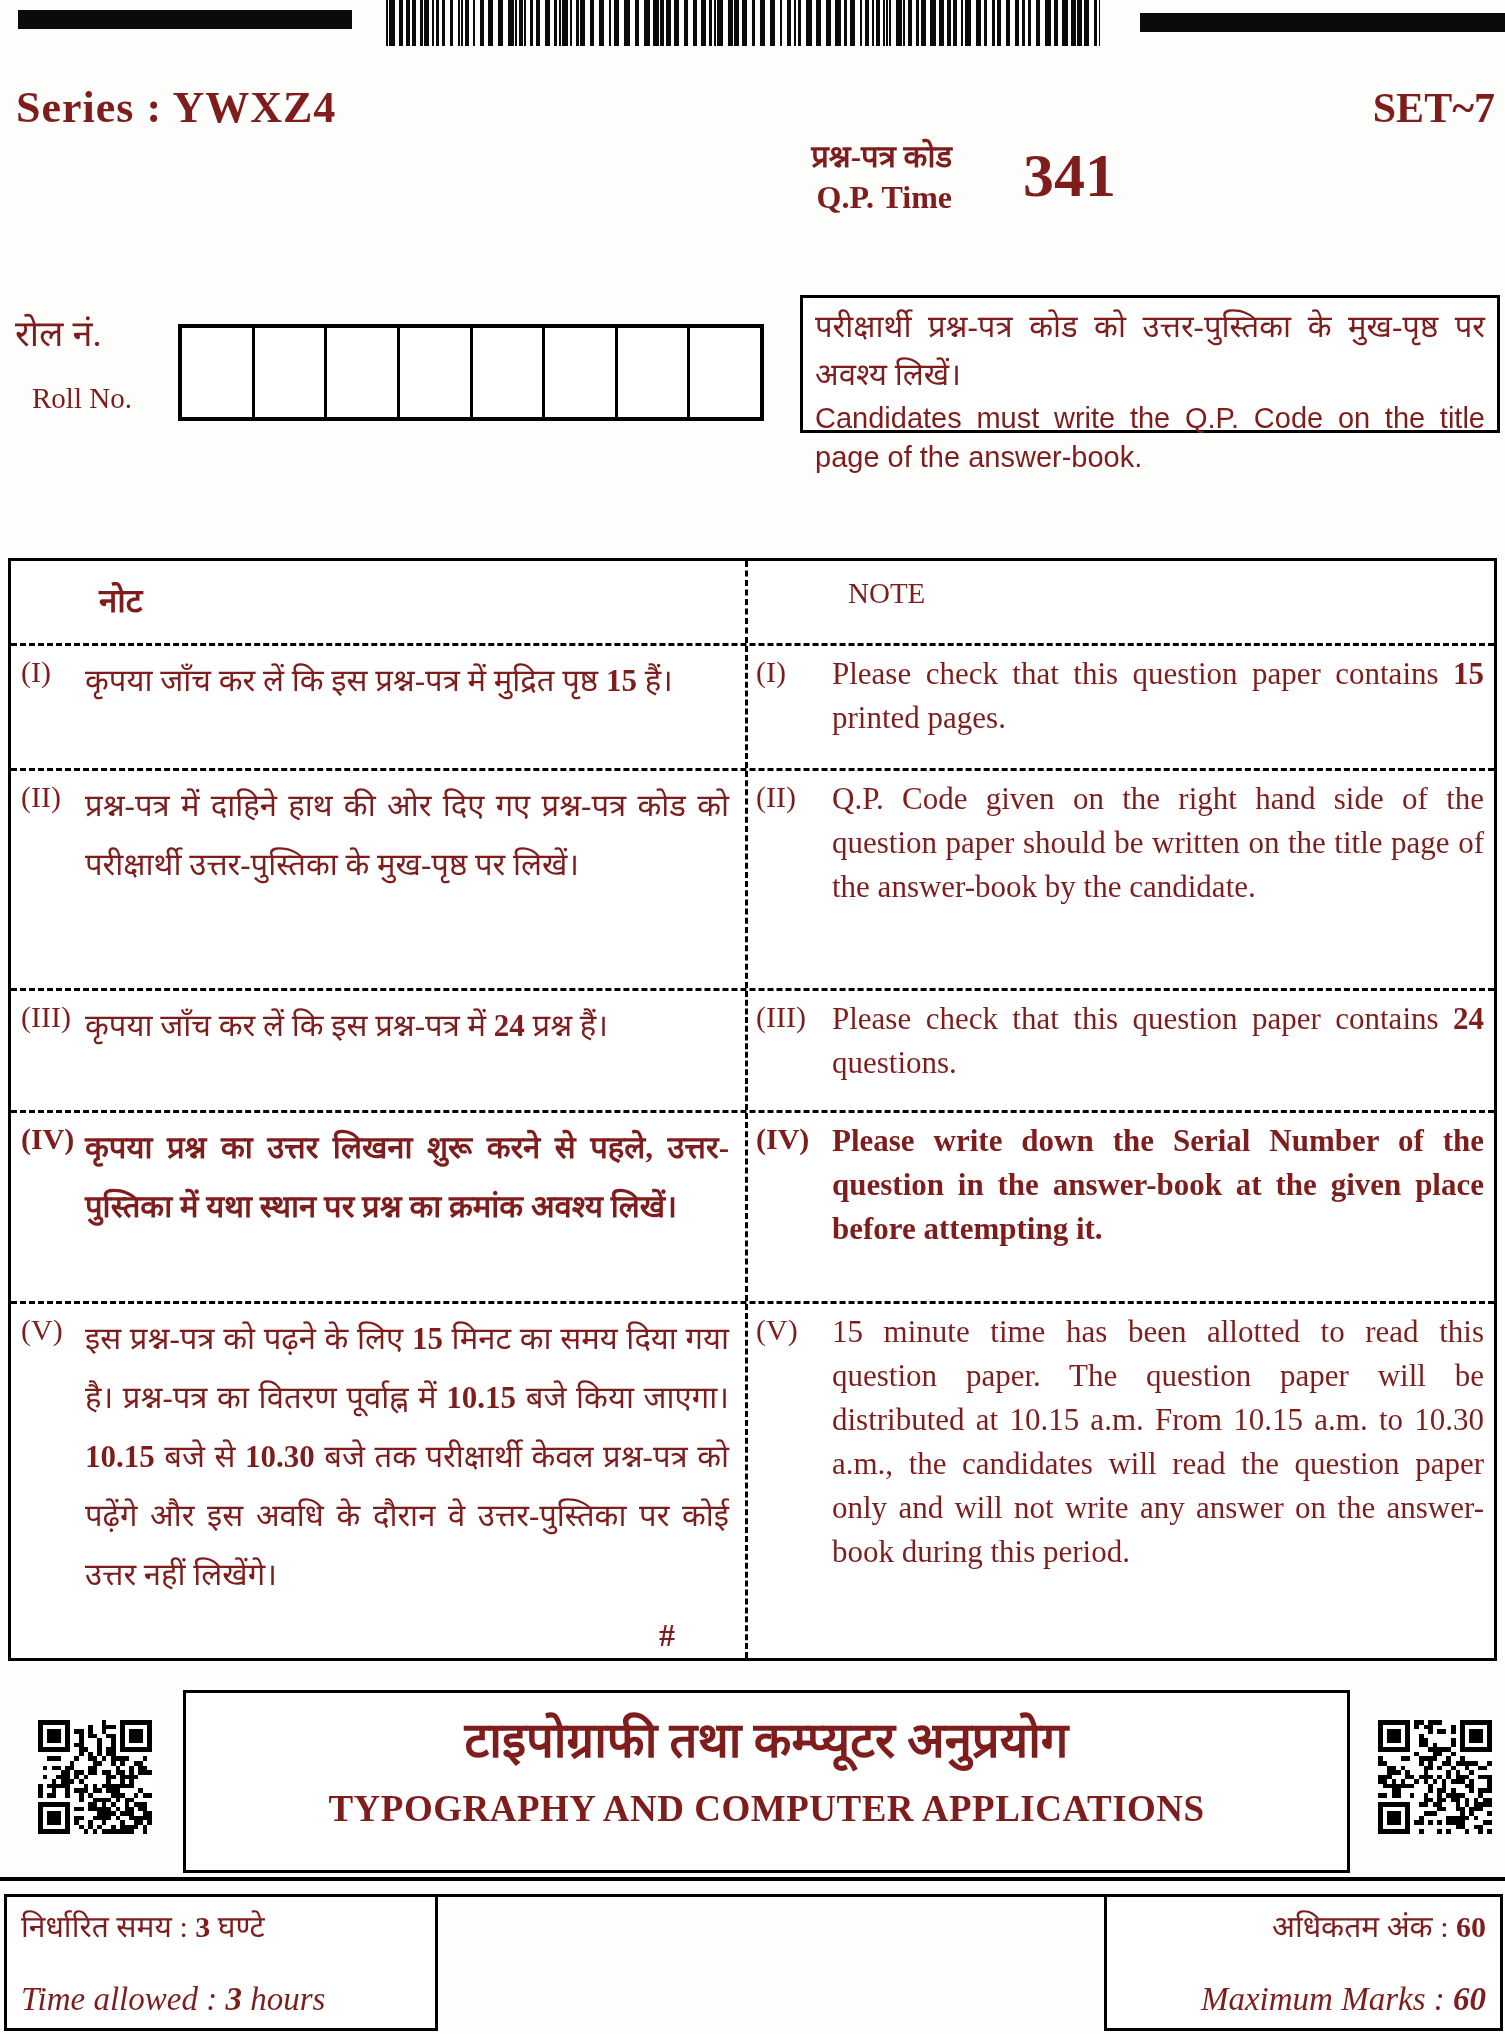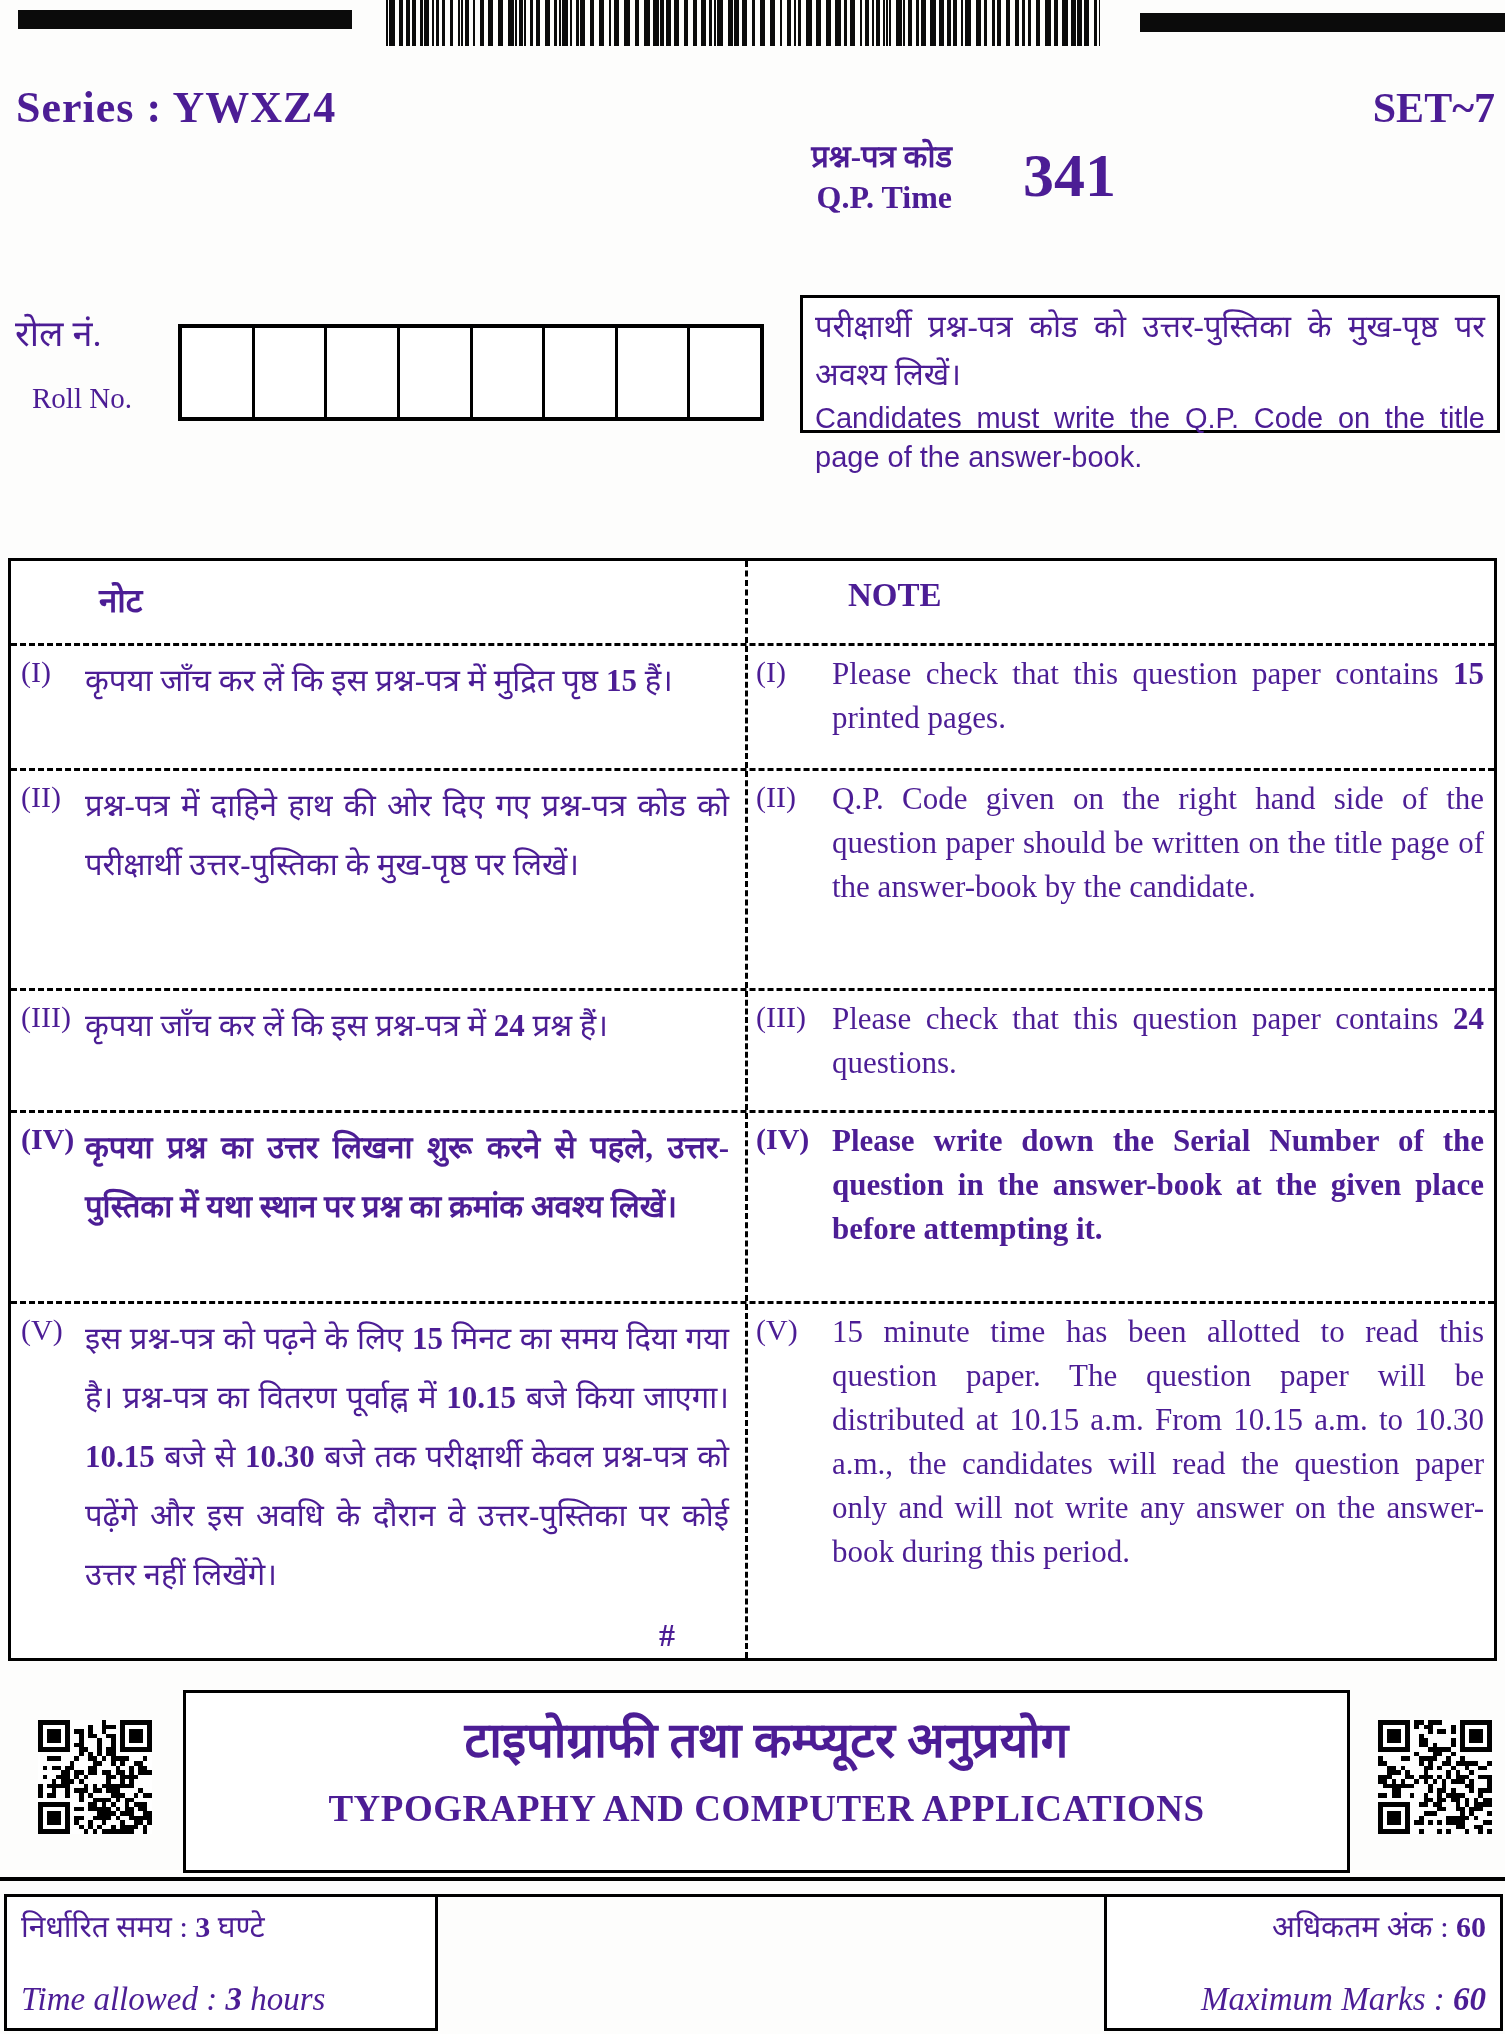--- a/index.html
+++ b/index.html
@@ -1,18 +1,18 @@
 <!DOCTYPE html>
 <html><head>
 <meta charset="utf-8">
 <style>
   html,body { margin:0; padding:0; background:#e8e8e8; }
   .page {
     position:relative; width:1505px; height:2034px; margin:0 auto;
-    background:#fdfdfc; color:#4c1d95;
+    background:#fdfdfc; color:#7f1d1d;
     font-family:"Liberation Serif", serif;
     overflow:hidden;
   }
   
   .corner-left  { position:absolute; left:18px;  top:10px; width:334px; height:19px; background:#0b0b0b; }
   .corner-right { position:absolute; left:1140px; top:13px; width:365px; height:19px; background:#0b0b0b; }
   .barcode { position:absolute; left:386px; top:0; width:714px; height:46px; display:flex; align-items:stretch; overflow:hidden; }
   .barcode div { height:100%; background:#0a0a0a; flex:none; }
 
   .series { position:absolute; left:16px; top:82px; font-size:44px; font-weight:bold; letter-spacing:1px; }
@@ -40,21 +40,21 @@
   .trow.sep { border-top:3px dashed #000; }
   .tcell-l { width:737px; flex:none; box-sizing:border-box; border-right:3px dashed #000; display:flex; padding:6px 16px 0 10px; position:relative; }
   .tcell-r { flex:1; display:flex; box-sizing:border-box; padding:6px 10px 0 8px; }
   .num-l { width:64px; flex:none; font-size:30px; padding-top:3px; }
   .num-r { width:76px; flex:none; font-size:30px; padding-top:3px; }
   .txt { flex:1; text-align:justify; }
   .hi-txt { font-size:31px; line-height:1.9; }
   .en-txt { font-size:31px; line-height:1.42; }
   .bold-row .txt, .bold-row .num-l, .bold-row .num-r { font-weight:bold; }
   .thead .th-hi { font-weight:bold; font-size:33px; padding:16px 0 0 88px; }
-  .thead .th-en { font-weight:bold; font-size:33px; padding:16px 0 0 100px; }
+  .thead .th-en { font-weight:normal; font-size:29px; padding:16px 0 0 100px; }
   .b { font-weight:bold; }
   .hash { position:absolute; right:70px; bottom:4px; font-size:32px; font-weight:bold; }
 
   
   .qr { position:absolute; top:1720px; width:114px; height:114px; }
   .qr.left { left:38px; } .qr.right { left:1378px; }
   .subject-box { position:absolute; left:183px; top:1690px; width:1167px; height:183px; border:3px solid #000000; box-sizing:border-box; text-align:center; padding-top:12px; background:#fff; }
   .subject-hi { font-size:49px; font-weight:bold; }
   .subject-en { font-size:37px; font-weight:bold; margin-top:16px; letter-spacing:0.5px; }
 

